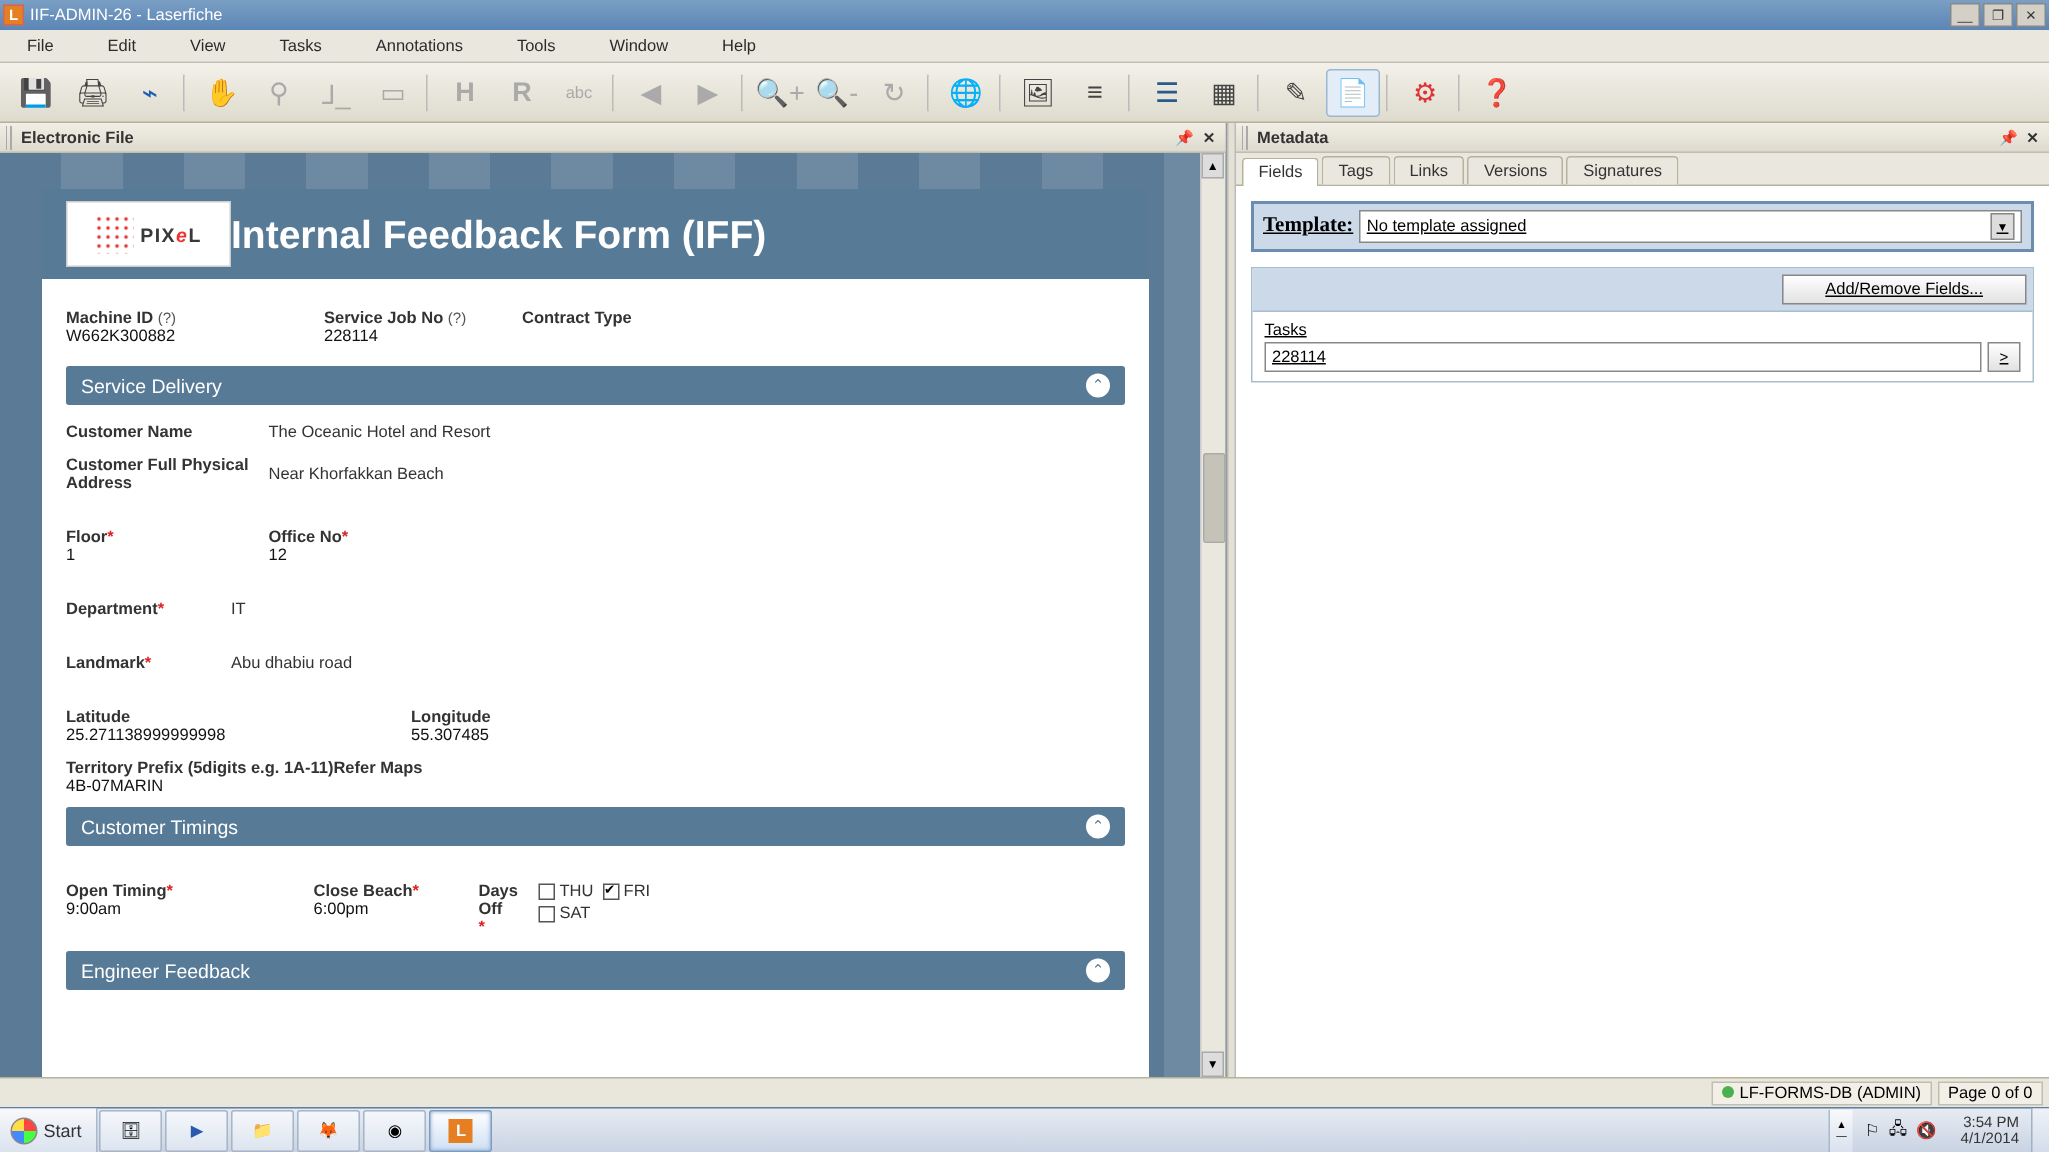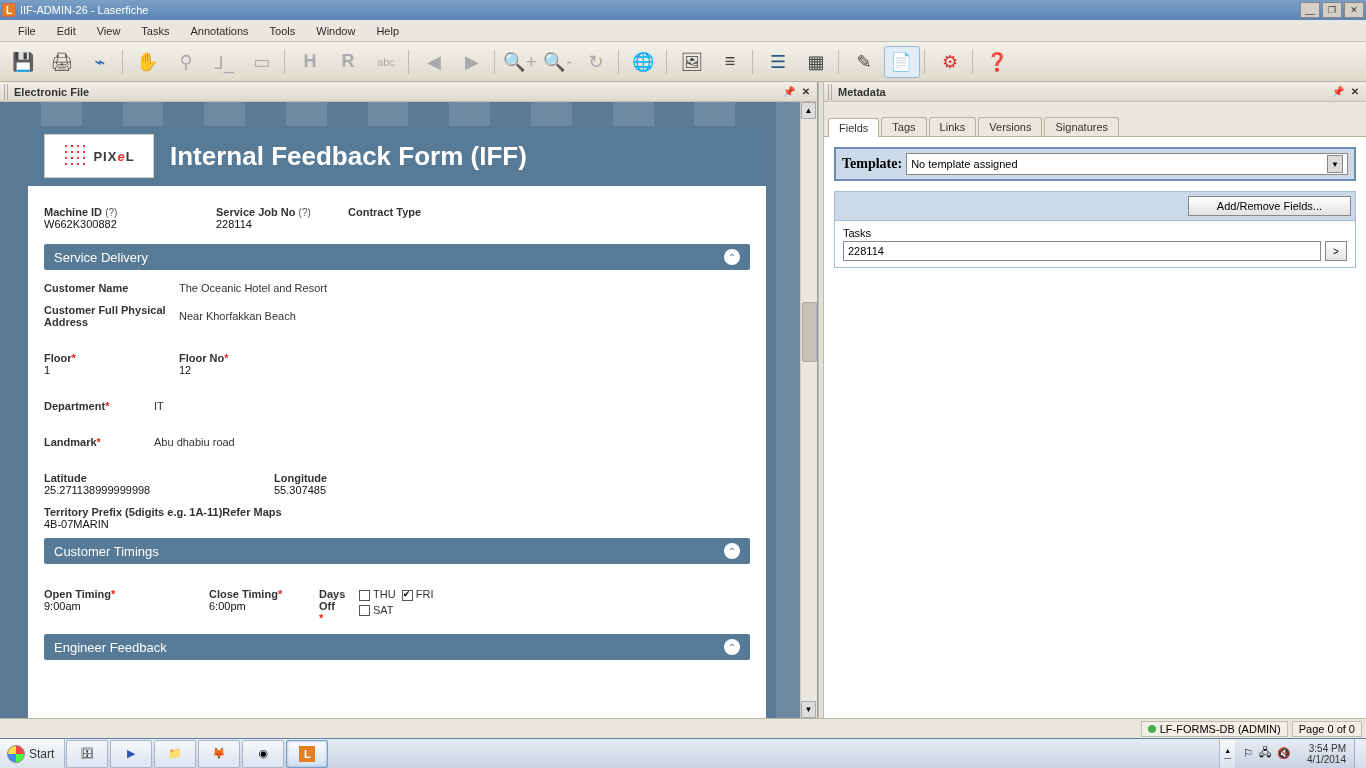--- a/index.html
+++ b/index.html
@@ -6,21 +6,21 @@
 body { width: 1366px; height: 768px; background: #d4d0c8; overflow: hidden; font-size: 11px; }
 
 
 .titlebar { height: 20px; background: linear-gradient(#7a9fc4, #5b85b5); display: flex; align-items: center; padding: 0 2px; color: #fff; }
 .titlebar-icon { width: 14px; height: 14px; background: #e67e22; margin-right: 4px; display: flex; align-items: center; justify-content: center; color: white; font-weight: bold; font-size: 10px; border: 1px solid #c66; }
 .titlebar-text { flex: 1; font-size: 11px; }
 .win-btns { display: flex; gap: 2px; }
 .win-btn { width: 20px; height: 16px; background: #d4d0c8; border: 1px solid #888; display: flex; align-items: center; justify-content: center; font-size: 9px; color: #333; }
 
 
-.menubar { height: 22px; background: #eae7de; display: flex; align-items: center; padding: 0 8px; gap: 1px; border-bottom: 1px solid #c0c0b8; }
+.menubar { height: 22px; background: #eae7de; display: flex; align-items: center; padding: 0 8px; gap: 16px; border-bottom: 1px solid #c0c0b8; }
 .menubar span { padding: 3px 10px; font-size: 11px; color: #2b2b2b; cursor: default; }
 
 
 .toolbar { height: 40px; background: linear-gradient(#f3f1e9, #dedbce); border-bottom: 1px solid #b5b39c; display: flex; align-items: center; padding: 0 6px; gap: 2px; }
 .tool-btn { width: 36px; height: 32px; border: 1px solid transparent; border-radius: 3px; display: flex; align-items: center; justify-content: center; font-size: 18px; color: #444; }
 .tool-btn.sep { width: 4px; border-left: 1px solid #bbb; margin: 0 2px; height: 26px; }
 
 
 .main { display: flex; height: calc(768px - 20px - 22px - 40px - 20px - 30px); }
 
@@ -33,21 +33,21 @@
 .grip { width: 6px; height: 16px; background: repeating-linear-gradient(90deg, #aaa 0 1px, transparent 1px 3px); margin-right: 4px; }
 
 .doc-viewport { flex: 1; background: linear-gradient(90deg,#5a7a95 0 5%, #6d8aa2 5% 10%, #5a7a95 10% 15%, #6d8aa2 15% 20%, #5a7a95 20% 25%,#6d8aa2 25% 30%,#5a7a95 30% 35%,#6d8aa2 35% 40%,#5a7a95 40% 45%,#6d8aa2 45% 50%,#5a7a95 50% 55%,#6d8aa2 55% 60%,#5a7a95 60% 65%,#6d8aa2 65% 70%,#5a7a95 70% 75%,#6d8aa2 75% 80%,#5a7a95 80% 85%,#6d8aa2 85% 90%,#5a7a95 90% 95%,#6d8aa2 95% 100%); padding: 24px 18px 0 28px; overflow: hidden; position: relative; }
 .doc-scrollbar-v { position: absolute; right: 0; top: 0; width: 17px; height: 100%; background: #e9e7de; border-left: 1px solid #ccc; }
 .doc-scrollbar-v .thumb { position: absolute; width: 15px; left: 1px; top: 200px; height: 60px; background: #c5c3b8; border: 1px solid #aaa; border-radius: 2px; }
 .doc-scrollbar-v .arr { width: 15px; height: 17px; background: #ddd; border: 1px solid #aaa; display: flex; align-items: center; justify-content: center; font-size: 8px; }
 .doc-scrollbar-v .arr.up { position: absolute; top: 0; }
 .doc-scrollbar-v .arr.dn { position: absolute; bottom: 0; }
 
 .doc { background: #fff; width: 738px; height: 100%; }
-.doc-head { background: #577a97; height: 60px; display: flex; align-items: center; padding: 0 16px; gap: 16px; }
+.doc-head { background: #577a97; height: 60px; display: flex; align-items: center; padding: 0 16px; gap: 0; }
 .pixel-logo { width: 110px; height: 44px; background: #fff; border: 1px solid #ccc; display: flex; align-items: center; justify-content: center; gap: 4px; }
 .pixel-logo .dots { width: 26px; height: 26px; background: radial-gradient(circle, #e53a3a 30%, transparent 32%); background-size: 6px 6px; }
 .pixel-logo .txt { font-size: 13px; font-weight: bold; color: #393939; letter-spacing: 1px; }
 .pixel-logo .txt .e { color: #e33; font-style: italic; }
 .doc-title { color: #fff; font-size: 26px; font-weight: bold; }
 
 .doc-body { padding: 20px 16px 0; font-size: 11px; color: #333; }
 .row3 { display: flex; gap: 12px; margin-bottom: 14px; }
 .row3 .c1 { width: 160px; }
 .row3 .c2 { width: 120px; }
@@ -67,31 +67,31 @@
 .frow2 { display: flex; margin-bottom: 10px; margin-top: 24px; }
 .col130 { width: 135px; }
 .col160 { width: 165px; }
 .col110 { width: 110px; }
 
 
 .splitter { width: 6px; background: #e3e0d4; border-left: 1px solid #bbb; border-right: 1px solid #bbb; cursor: ew-resize; }
 
 
 .right-panel { flex: 1; display: flex; flex-direction: column; }
-.tabs-row { height: 35px; background: #eae7de; display: flex; align-items: flex-end; padding: 0 4px; border-bottom: 1px solid #b5b39c; }
+.tabs-row { height: 22px; background: #eae7de; display: flex; align-items: flex-end; padding: 0 4px; border-bottom: 1px solid #b5b39c; }
 .tab { padding: 3px 10px; font-size: 11px; border: 1px solid #b5b39c; border-bottom: none; margin-right: 2px; background: #eae7de; color: #333; border-radius: 3px 3px 0 0; }
 .tab.active { background: #fff; font-weight: normal; position: relative; top: 1px; }
 
 .meta-body { flex: 1; background: #fff; padding: 10px; }
-.template-box { border: 2px solid #6b8db0; padding: 4px 6px; background: #cbd9e9; display: flex; align-items: center; gap: 4px; margin-bottom: 10px; }
+.template-box { border: 2px solid #6b8db0; padding: 4px 6px; background: #cbd9e9; display: flex; align-items: center; gap: 4px; margin-bottom: 10px; text-decoration: underline; }
 .template-box .tl { font-weight: bold; font-size: 14px; font-family: 'Times New Roman', serif; }
 .template-sel { flex: 1; height: 22px; border: 1px solid #888; background: #fff; display: flex; align-items: center; padding: 0 4px; font-size: 11px; }
 .template-sel .dd { margin-left: auto; width: 16px; height: 18px; background: #ddd; border: 1px solid #888; display: flex; align-items: center; justify-content: center; font-size: 8px; }
 
-.fields-box { border: 1px solid #a7becf; }
+.fields-box { border: 1px solid #a7becf; text-decoration: underline; }
 .fields-header { background: #cbd9e9; border-bottom: 1px solid #a7becf; padding: 4px; display: flex; justify-content: flex-end; }
 .addrem-btn { background: linear-gradient(#fefefe, #e2e2e2); border: 1px solid #888; padding: 3px 28px; font-size: 11px; }
 .field-row { padding: 6px 8px; }
 .field-row .fn { font-size: 11px; margin-bottom: 2px; }
 .field-input-wrap { display: flex; gap: 4px; }
 .field-input { flex: 1; height: 20px; border: 1px solid #888; padding: 0 4px; font-size: 11px; }
 .go-btn { width: 22px; height: 20px; border: 1px solid #888; background: linear-gradient(#fefefe, #e2e2e2); display: flex; align-items: center; justify-content: center; font-size: 10px; }
 
 
 .statusbar { height: 20px; background: #e9e7dc; border-top: 1px solid #b5b39c; display: flex; align-items: center; justify-content: flex-end; padding: 0 4px; gap: 4px; font-size: 11px; }
@@ -223,21 +223,21 @@
           <div class="frow">
             <div class="fl">Customer Full Physical Address</div>
             <div class="fv">Near Khorfakkan Beach</div>
           </div>
           <div class="frow2">
             <div class="col130">
               <div class="lbl"><span>Floor</span><span class="req">*</span></div>
               <div class="val">1</div>
             </div>
             <div>
-              <div class="lbl"><span>Floor No</span><span class="req">*</span></div>
+              <div class="lbl"><span>Office No</span><span class="req">*</span></div>
               <div class="val">12</div>
             </div>
           </div>
           <div class="frow2">
             <div class="col110">
               <div class="lbl"><span>Department</span><span class="req">*</span></div>
             </div>
             <div class="fv">IT</div>
           </div>
           <div class="frow2">
@@ -266,21 +266,21 @@
             <div class="spc"></div>
             <div class="collapse">⌃</div>
           </div>
 
           <div class="frow2">
             <div class="col160">
               <div class="lbl"><span>Open Timing</span><span class="req">*</span></div>
               <div class="val">9:00am</div>
             </div>
             <div class="col110">
-              <div class="lbl"><span>Close Timing</span><span class="req">*</span></div>
+              <div class="lbl"><span>Close Beach</span><span class="req">*</span></div>
               <div class="val">6:00pm</div>
             </div>
             <div style="width:40px">
               <div class="lbl">Days Off</div>
               <div class="lbl"><span class="req">*</span></div>
             </div>
             <div>
               <div><span class="cb"></span><span>THU</span> &nbsp;<span class="cb checked"></span><span>FRI</span></div>
               <div style="margin-top:3px"><span class="cb"></span><span>SAT</span></div>
             </div>

